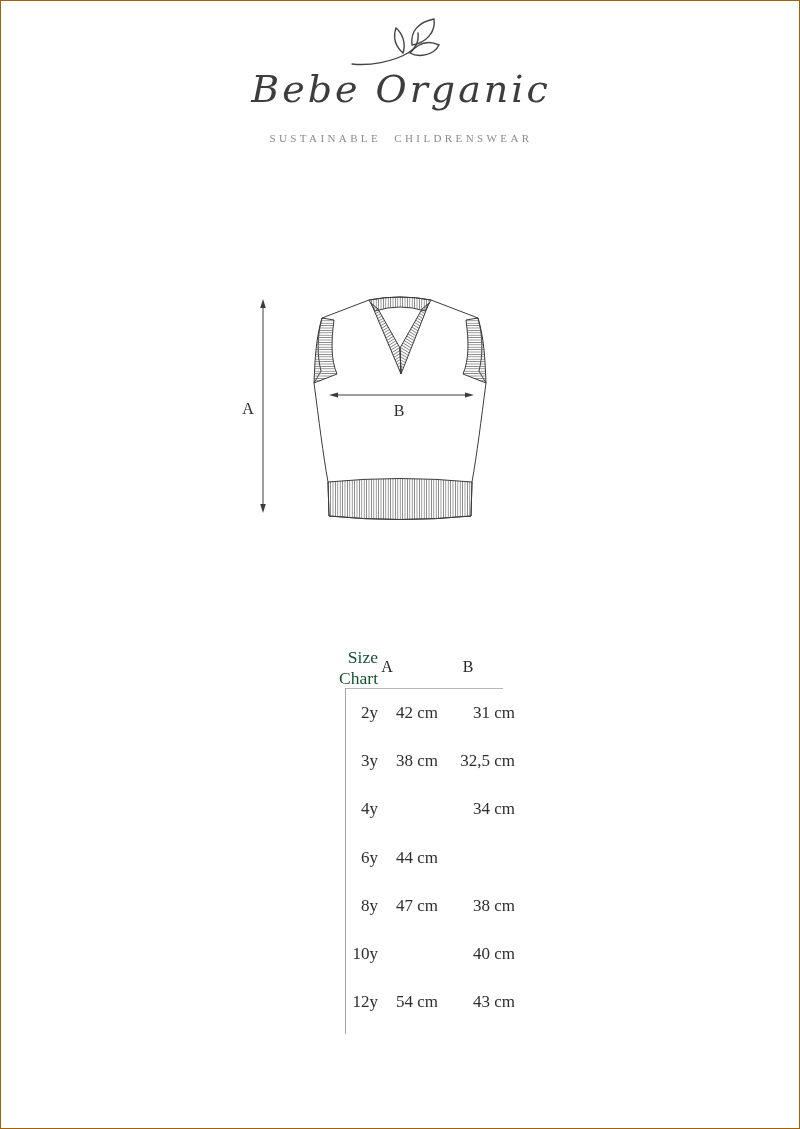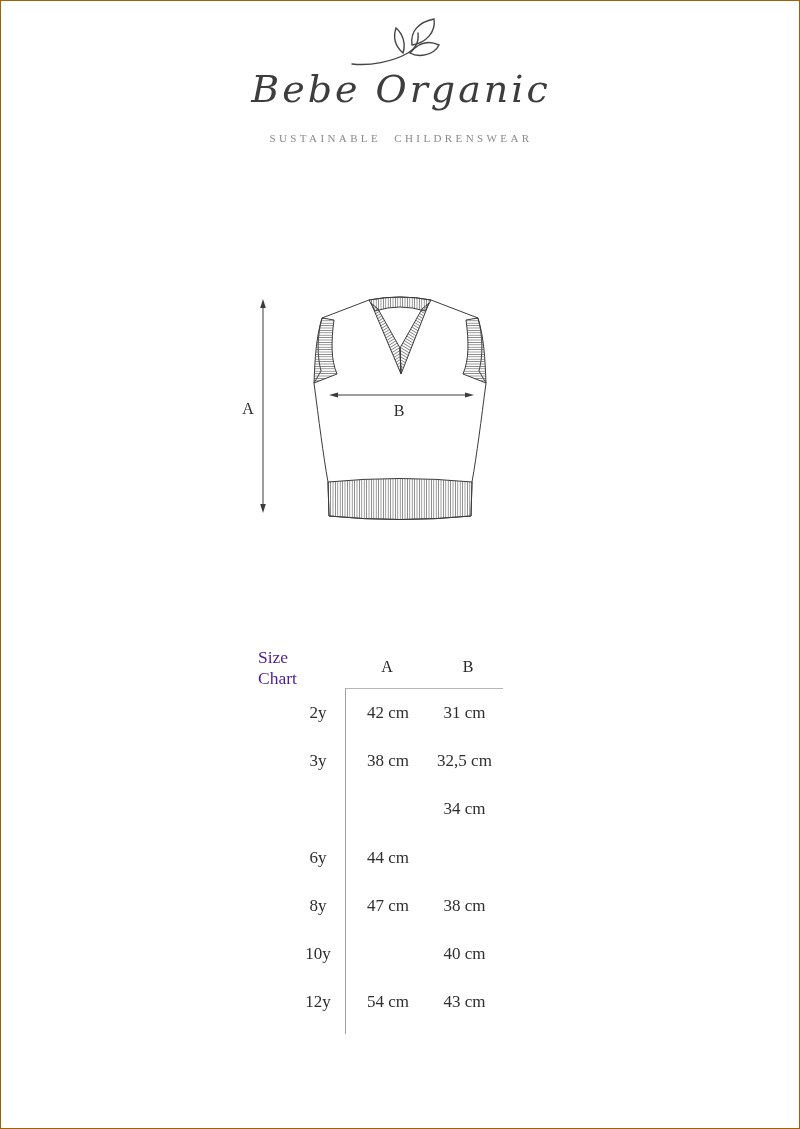--- a/index.html
+++ b/index.html
@@ -31,35 +31,35 @@
   }
   
   .vest-svg{position:absolute;left:230px;top:285px;}
   .svglabel{
     font-family:"Liberation Serif", serif;
     font-size:16px;fill:#2e2e2e;
   }
   
   .sc-header-size{
     position:absolute;left:257px;top:646px;width:120px;
-    text-align:left;font-size:17.5px;line-height:21px;color:#4c1d95;
+    text-align:right;font-size:17.5px;line-height:21px;color:#14532d;
   }
   .sc-header-a{
     position:absolute;left:336px;top:657px;width:100px;
     text-align:center;font-size:16px;color:#262626;
   }
   .sc-header-b{
     position:absolute;left:417px;top:657px;width:100px;
     text-align:center;font-size:16px;color:#262626;
   }
   .h-rule{position:absolute;left:345px;top:687px;width:157px;height:1px;background:#b7b7b7;}
   .v-rule{position:absolute;left:344px;top:687px;width:1px;height:346px;background:#a2a2a2;}
   .sc-rows{position:absolute;left:0;top:688px;width:800px;}
   .srow{position:relative;height:48.2px;}
-  .cell{position:absolute;top:0;line-height:48.2px;text-align:center;font-size:17px;color:#2e2e2e;}
+  .cell{position:absolute;top:0;line-height:48.2px;text-align:right;font-size:17px;color:#2e2e2e;}
   .cell-size{left:257px;width:120px;}
   .cell-a{left:337px;width:100px;}
   .cell-b{left:413px;width:101px;}
 </style>
 </head>
 <body>
 
 <div class="page">
 
   <svg class="branch-svg" width="110" height="60" viewBox="0 0 110 60">
@@ -138,20 +138,21 @@
         <span class="cell cell-size">2y</span>
         <span class="cell cell-a">42 cm</span>
         <span class="cell cell-b">31 cm</span>
       </div>
       <div class="srow">
         <span class="cell cell-size">3y</span>
         <span class="cell cell-a">38 cm</span>
         <span class="cell cell-b">32,5 cm</span>
       </div>
       <div class="srow">
+        <span class="cell cell-size">4y</span>
         <span class="cell cell-b">34 cm</span>
       </div>
       <div class="srow">
         <span class="cell cell-size">6y</span>
         <span class="cell cell-a">44 cm</span>
       </div>
       <div class="srow">
         <span class="cell cell-size">8y</span>
         <span class="cell cell-a">47 cm</span>
         <span class="cell cell-b">38 cm</span>

